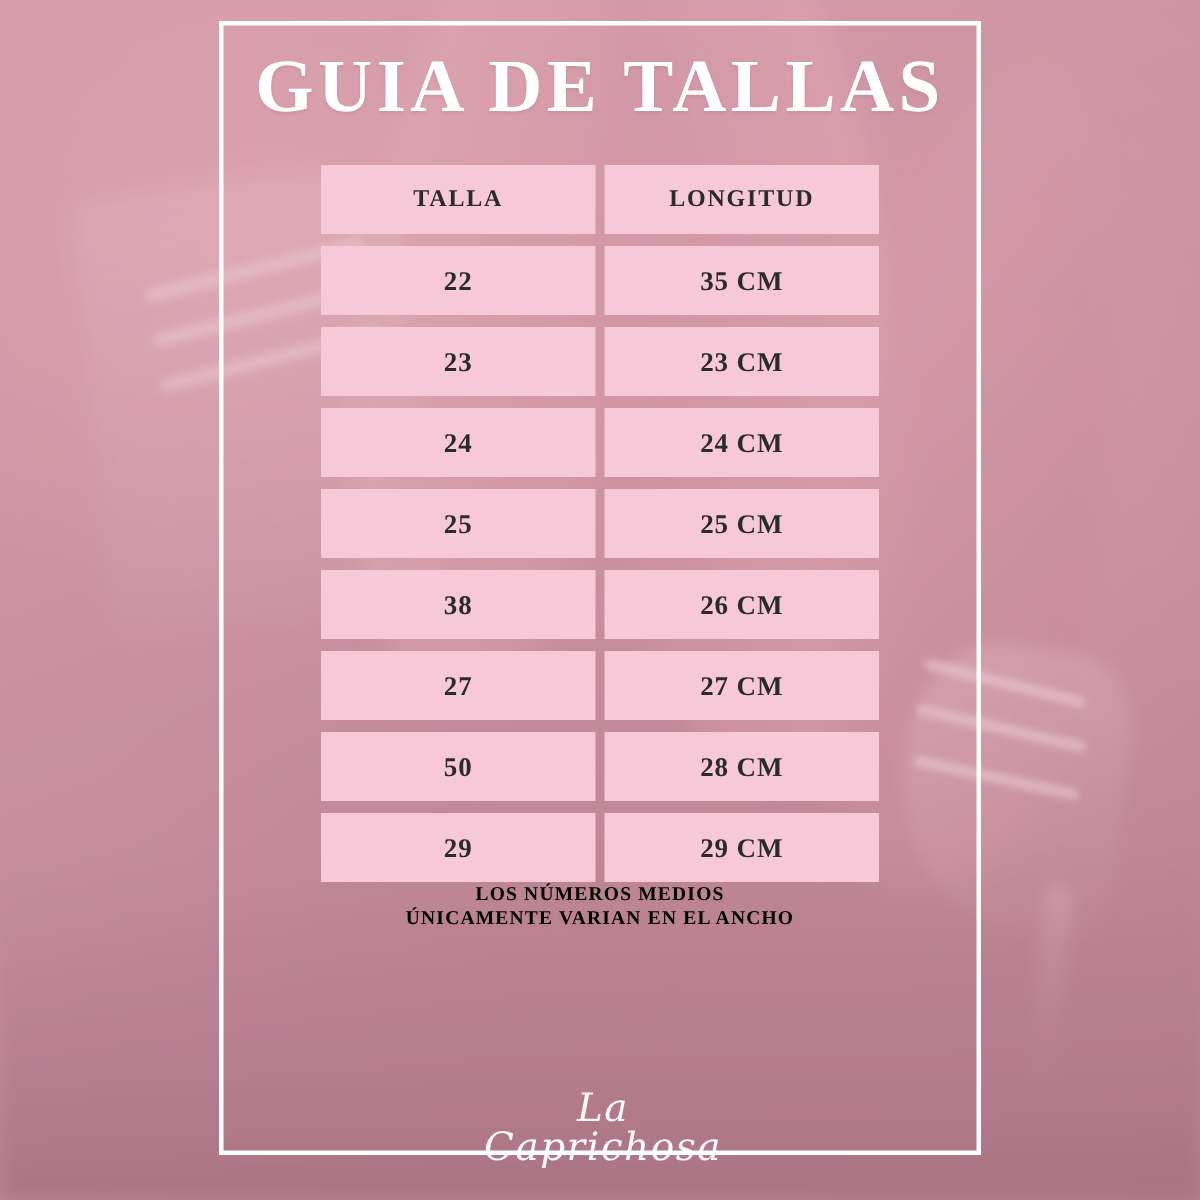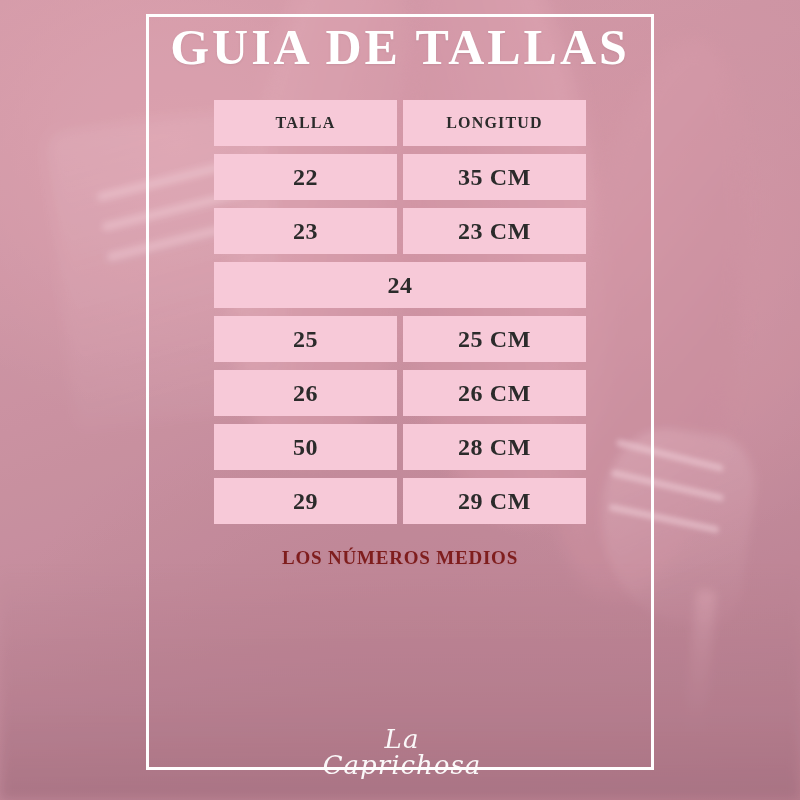--- a/index.html
+++ b/index.html
@@ -123,21 +123,21 @@
   
   .content {
     position: absolute;
     inset: 0;
     display: flex;
     flex-direction: column;
     align-items: center;
   }
 
   .title {
-    margin-top: 20px;
+    margin-top: 30px;
     width: 470px;
     text-align: center;
     color: #ffffff;
     font-family: "Liberation Serif", serif;
     font-weight: bold;
     font-size: 50px;
     line-height: 1.08;
     letter-spacing: 3px;
     text-shadow: 0 1px 2px rgba(160,110,125,.25);
   }
@@ -166,31 +166,30 @@
     font-size: 17px;
     letter-spacing: .6px;
   }
   .row.header .cell {
     font-weight: bold;
     font-size: 16px;
     letter-spacing: 1.2px;
   }
   .row .cell.value {
     font-weight: bold;
-    font-size: 24px;
+    font-size: 18px;
   }
 
   .note {
-    margin-top: 22px;
     width: 470px;
     text-align: center;
-    color: #7f1d1d;
+    color: #000000;
     font-family: "Liberation Serif", serif;
     font-weight: bold;
-    font-size: 19px;
+    font-size: 13px;
     line-height: 1.25;
     letter-spacing: .8px;
     text-shadow: 0 1px 2px rgba(160,110,125,.2);
   }
 
   .logo {
     position: absolute;
     left: 4px;
     right: 0;
     bottom: 22px;
@@ -247,47 +246,53 @@
         <div class="cell value">35 CM</div>
       </div>
 
       <div class="row">
         <div class="cell value">23</div>
         <div class="cell value">23 CM</div>
       </div>
 
       <div class="row">
         <div class="cell value">24</div>
+        <div class="cell value">24 CM</div>
       </div>
 
       <div class="row">
         <div class="cell value">25</div>
         <div class="cell value">25 CM</div>
       </div>
 
       <div class="row">
-        <div class="cell value">26</div>
+        <div class="cell value">38</div>
         <div class="cell value">26 CM</div>
       </div>
 
+      <div class="row">
+        <div class="cell value">27</div>
+        <div class="cell value">27 CM</div>
+      </div>
 
       <div class="row">
         <div class="cell value">50</div>
         <div class="cell value">28 CM</div>
       </div>
 
       <div class="row">
         <div class="cell value">29</div>
         <div class="cell value">29 CM</div>
       </div>
 
     </div>
 
     <div class="note">
       <div>LOS NÚMEROS MEDIOS</div>
+      <div>ÚNICAMENTE VARIAN EN EL ANCHO</div>
     </div>
 
   </div>
 
   <div class="logo">
     <div class="logo-script small">La</div>
     <div class="logo-script">Caprichosa</div>
   </div>
 
 </div>

